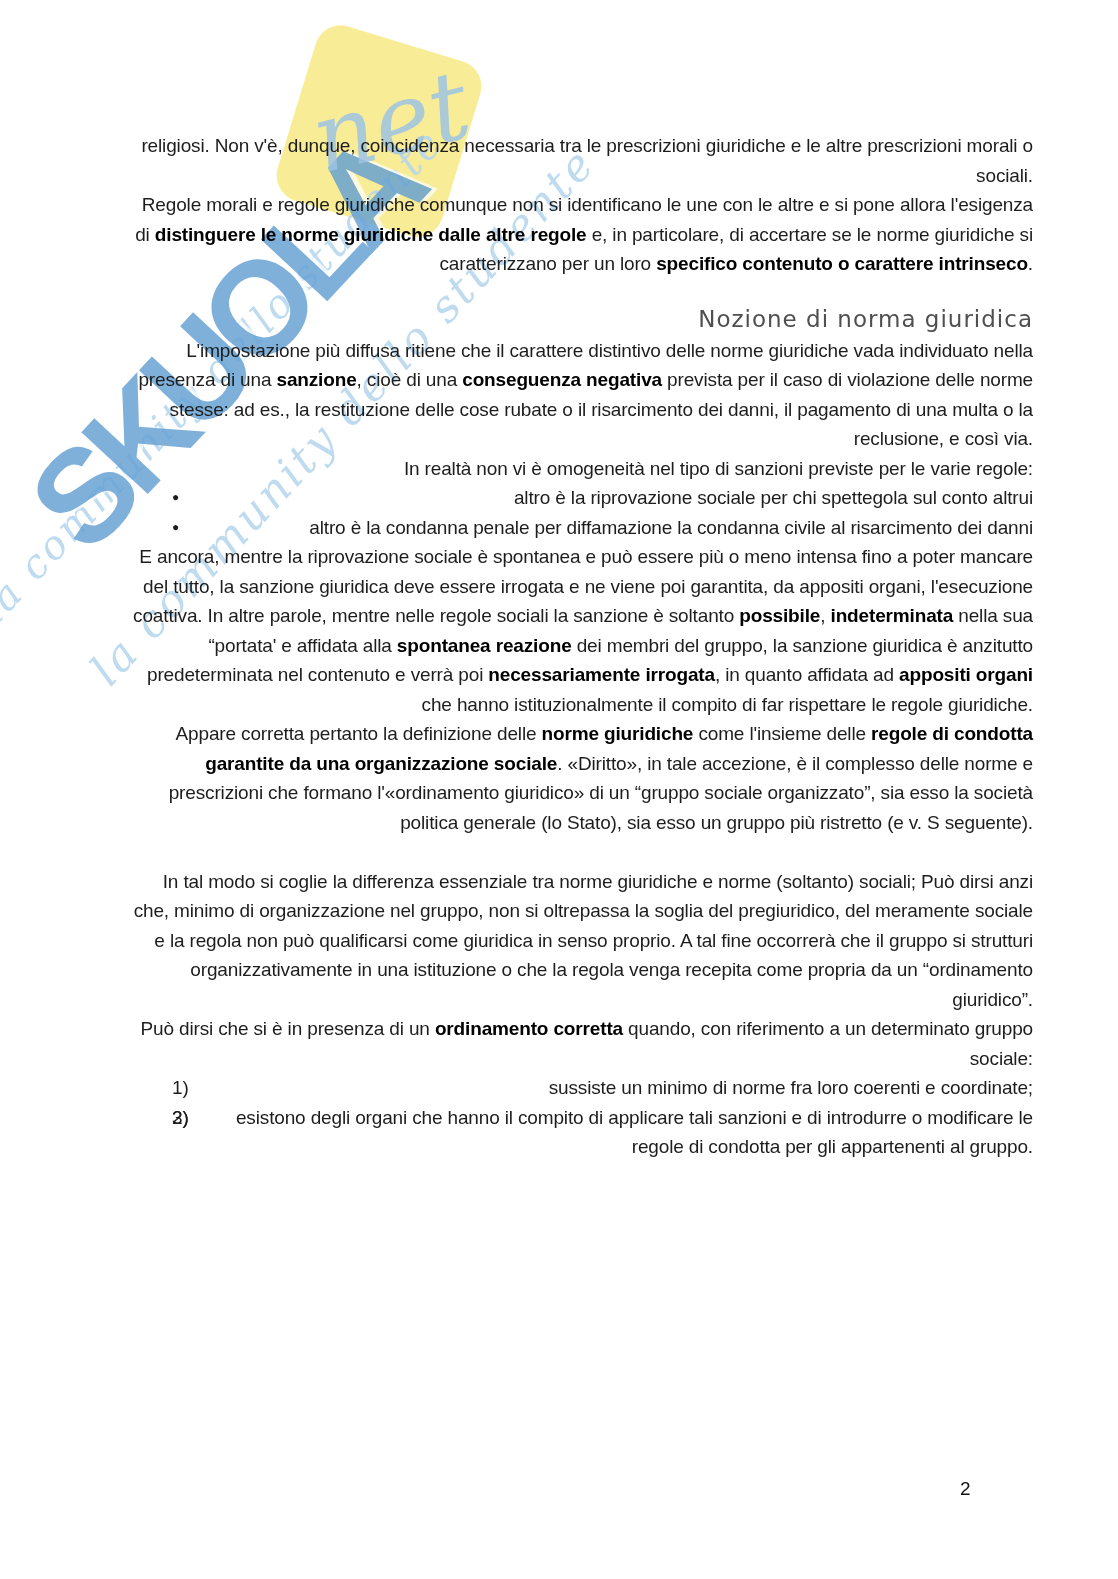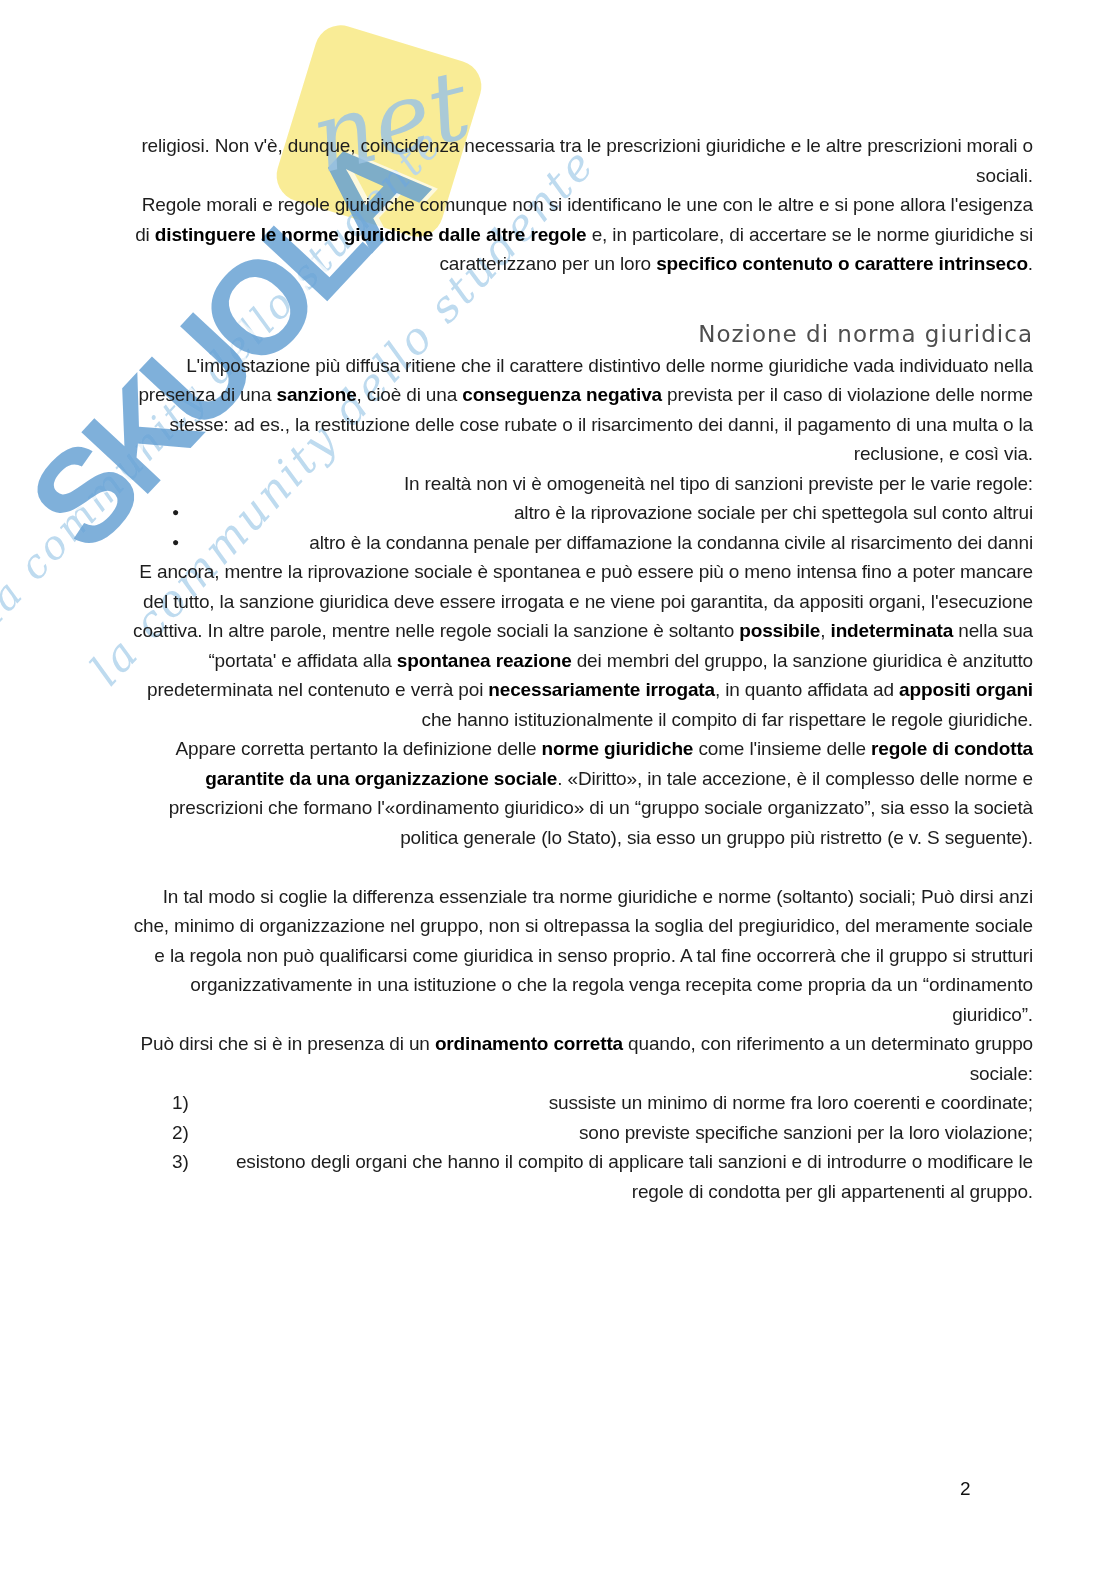--- a/index.html
+++ b/index.html
@@ -41,21 +41,21 @@
 
   
   .content {
     position:absolute; left:133px; top:131px; width:900px; z-index:2;
     font-size:19px; line-height:29.5px; letter-spacing:-0.15px;
     color:#1d1d1d; text-align:right;
   }
   .content p { margin:0; }
   .content b { font-weight:bold; color:#000000; }
   .content h2 {
-    margin:38px 0 0 0; font-family:"DejaVu Sans", sans-serif;
+    margin:23px 0 0 0; font-family:"DejaVu Sans", sans-serif;
     font-weight:400; font-size:23px; line-height:34px;
     letter-spacing:1px; color:#4f4f4f;
   }
   .spacer { height:29.5px; }
   .li { position:relative; padding-left:69px; }
   .li .marker { position:absolute; left:39px; top:0; }
   .li .marker.bullet { font-size:12px; }
 
   .page-number {
     position:absolute; left:960px; top:1478px; z-index:2;
@@ -85,19 +85,19 @@
         <div class="li"><span class="marker bullet">●</span><span>altro è la riprovazione sociale per chi spettegola sul conto altrui</span></div>
         <div class="li"><span class="marker bullet">●</span><span>altro è la condanna penale per diffamazione la condanna civile al risarcimento dei danni</span></div>
       </div>
       <p><span>E ancora, mentre la riprovazione sociale è spontanea e può essere più o meno intensa fino a poter mancare del tutto, la sanzione giuridica deve essere irrogata e ne viene poi garantita, da appositi organi, l'esecuzione coattiva. In altre parole, mentre nelle regole sociali la sanzione è soltanto </span><b>possibile</b><span>, </span><b>indeterminata</b><span> nella sua “portata' e affidata alla </span><b>spontanea reazione</b><span> dei membri del gruppo, la sanzione giuridica è anzitutto predeterminata nel contenuto e verrà poi </span><b>necessariamente irrogata</b><span>, in quanto affidata ad </span><b>appositi organi</b><span> che hanno istituzionalmente il compito di far rispettare le regole giuridiche.</span></p>
       <p><span>Appare corretta pertanto la definizione delle </span><b>norme giuridiche</b><span> come l'insieme delle </span><b>regole di condotta garantite da una organizzazione sociale</b><span>. «Diritto», in tale accezione, è il complesso delle norme e prescrizioni che formano l'«ordinamento giuridico» di un “gruppo sociale organizzato”, sia esso la società politica generale (lo Stato), sia esso un gruppo più ristretto (e v. S seguente).</span></p>
       <div class="spacer"></div>
       <p><span>In tal modo si coglie la differenza essenziale tra norme giuridiche e norme (soltanto) sociali; Può dirsi anzi che, minimo di organizzazione nel gruppo, non si oltrepassa la soglia del pregiuridico, del meramente sociale e la regola non può qualificarsi come giuridica in senso proprio. A tal fine occorrerà che il gruppo si strutturi organizzativamente in una istituzione o che la regola venga recepita come propria da un “ordinamento giuridico”.</span></p>
       <p><span>Può dirsi che si è in presenza di un </span><b>ordinamento corretta</b><span> quando, con riferimento a un determinato gruppo sociale:</span></p>
       <div>
         <div class="li"><span class="marker">1)</span><span>sussiste un minimo di norme fra loro coerenti e coordinate;</span></div>
-        <div class="li"><span class="marker">2)</span><span>sono previste specifiche sanzioni per la loro violazione;</span></div>
+        <div class="li"><span class="marker">2)</span></div>
         <div class="li"><span class="marker">3)</span><span>esistono degli organi che hanno il compito di applicare tali sanzioni e di introdurre o modificare le regole di condotta per gli appartenenti al gruppo.</span></div>
       </div>
     </main>
 
   <div class="page-number">2</div>
 </div>
 
 </body></html>

